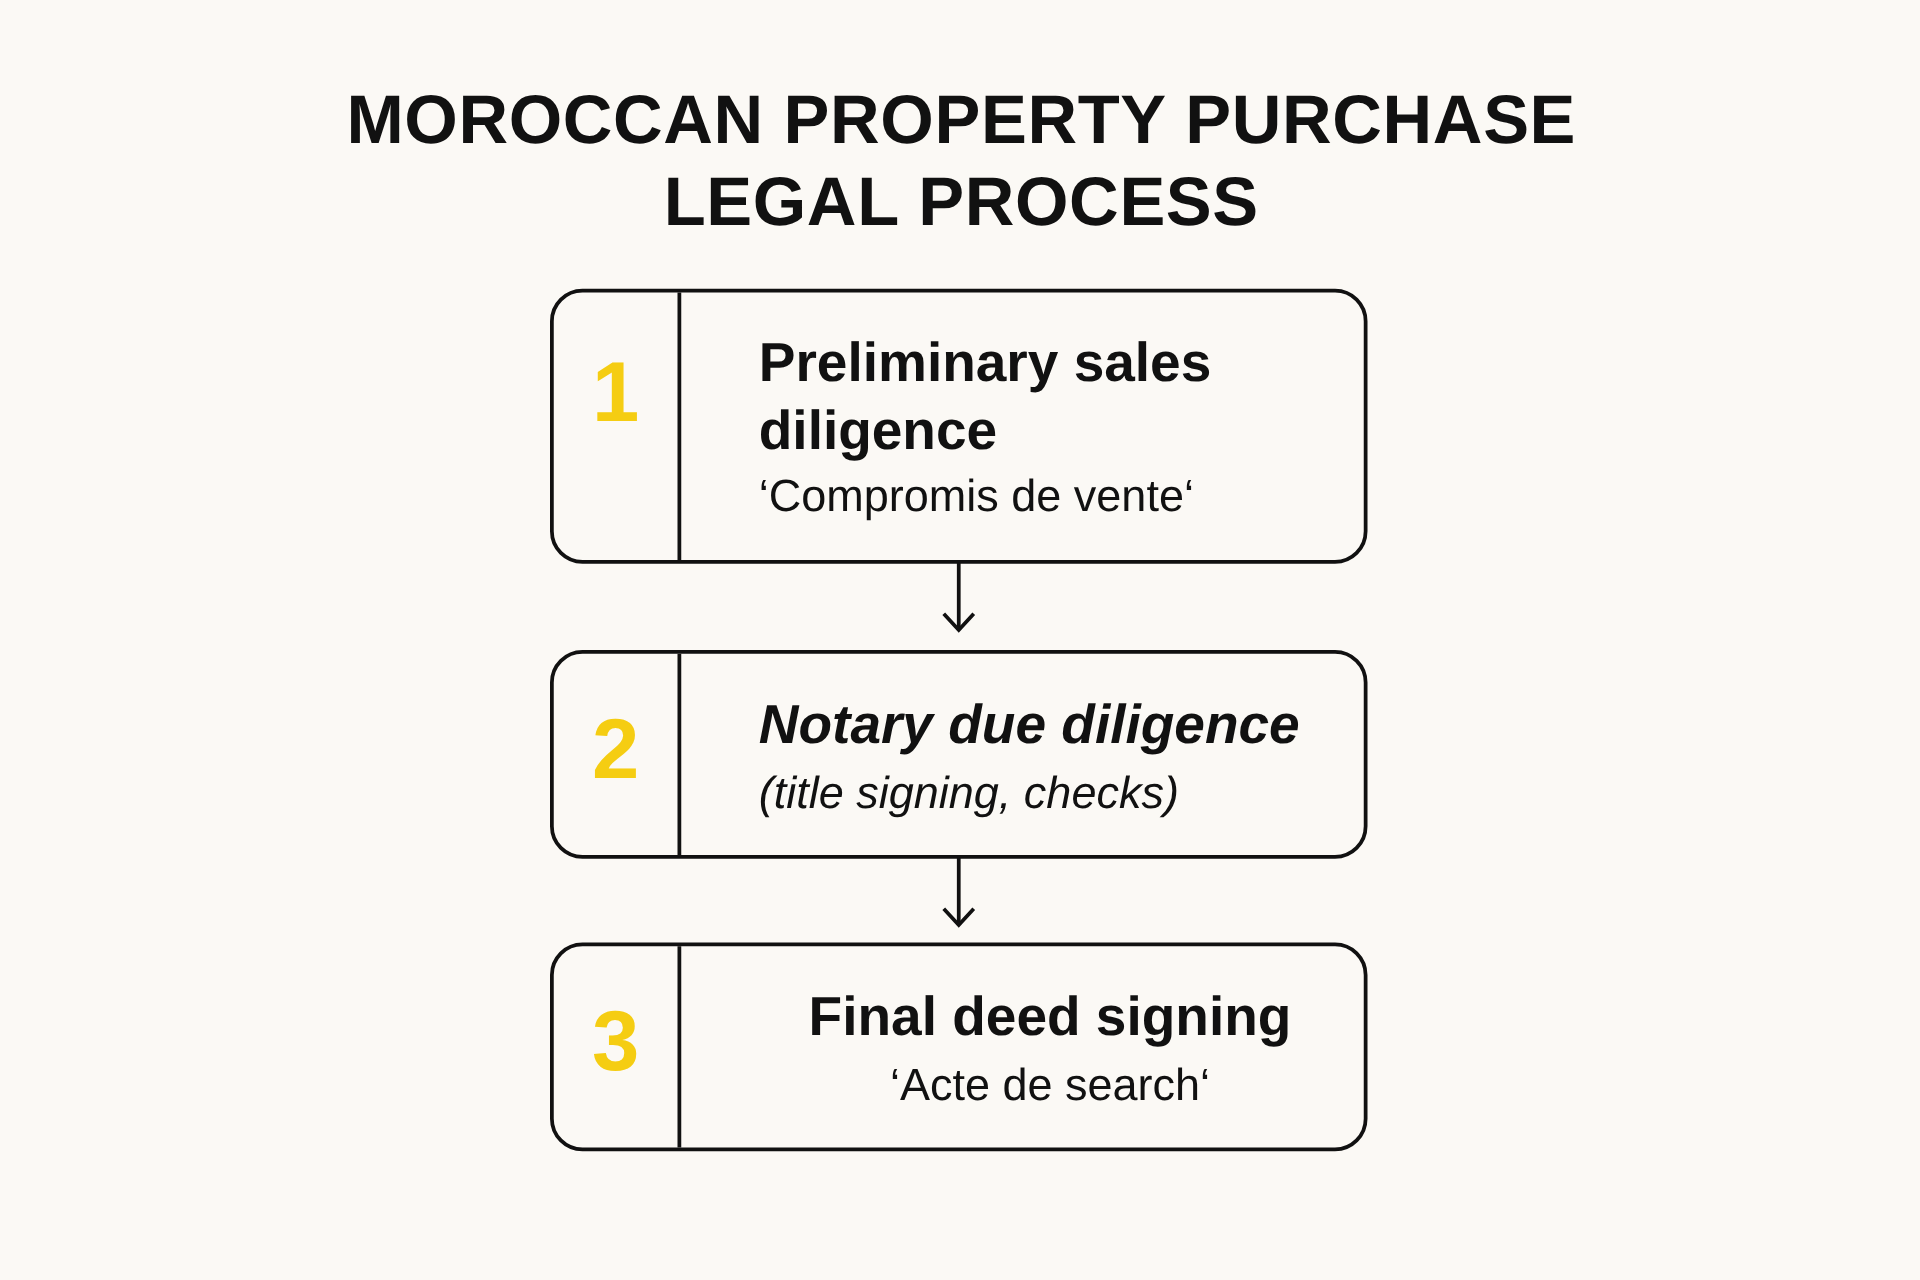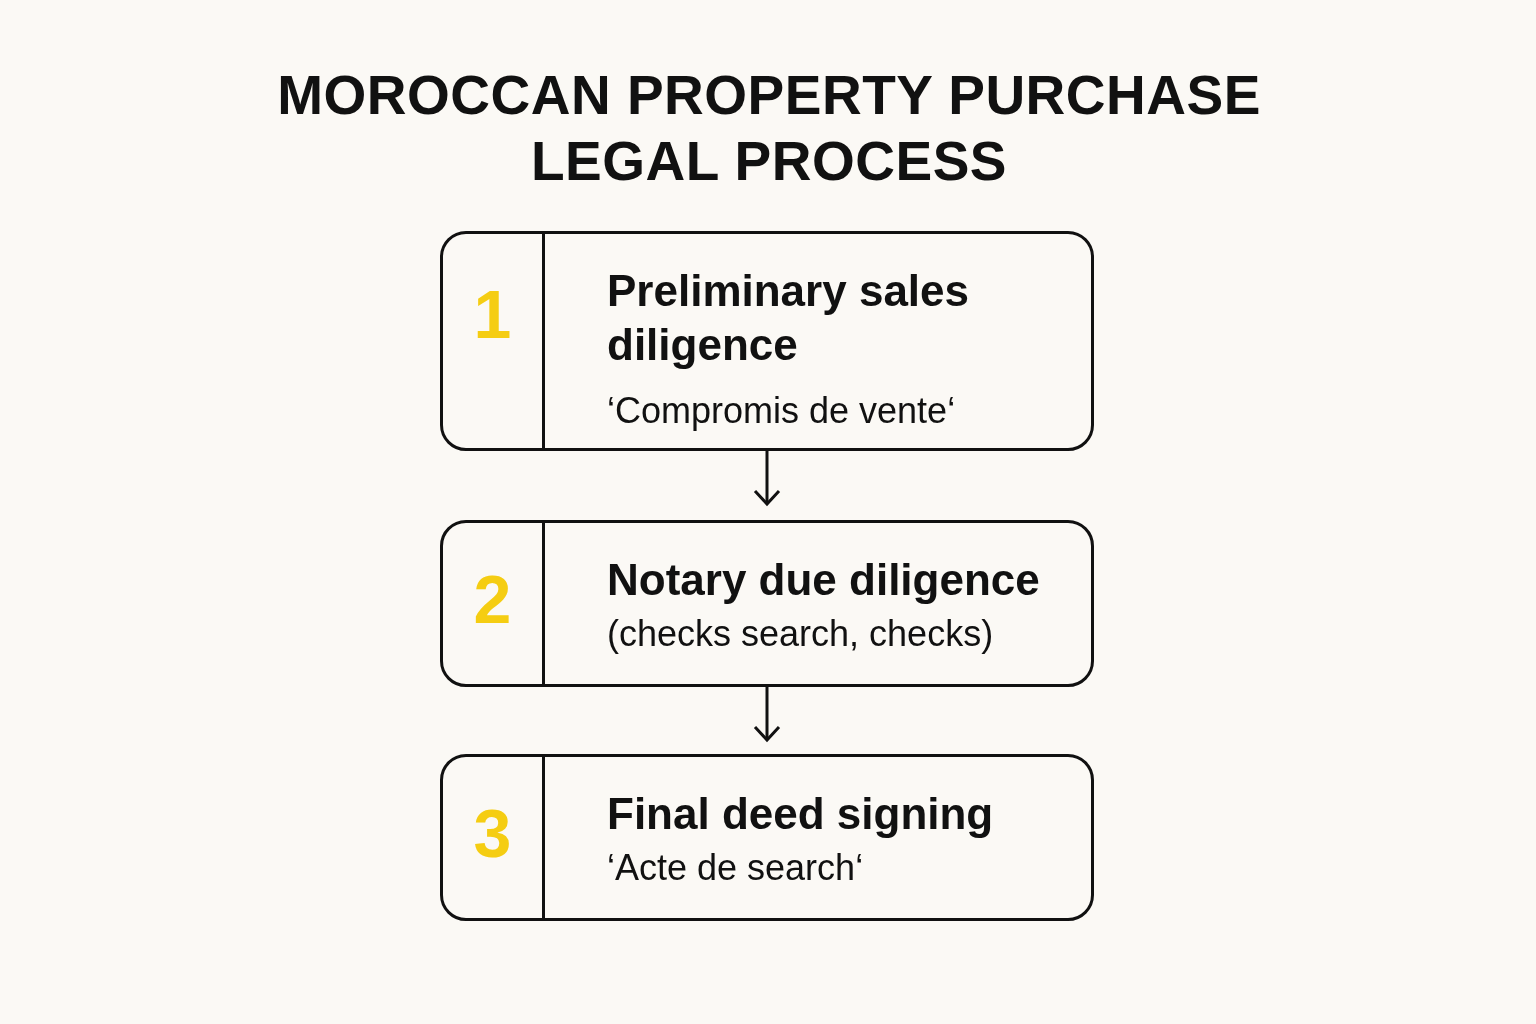--- a/index.html
+++ b/index.html
@@ -42,43 +42,43 @@
   <div>MOROCCAN PROPERTY PURCHASE</div>
   <div>LEGAL PROCESS</div>
 </div>
 
 <div class="box" style="top:231px; height:220px;">
   <div class="num" style="top:46px;">1</div>
   <div class="divider"></div>
   <div class="content" style="top:30px;">
     <div class="heading">Preliminary sales</div>
     <div class="heading">diligence</div>
-    <div class="sub" style="margin-top:16px;">‘Compromis de vente‘</div>
+    <div class="sub" style="margin-top:2px;">‘Compromis de vente‘</div>
   </div>
 </div>
 
 <svg class="arrow" style="top:450px; height:60px;" viewBox="0 0 30 60">
   <line x1="15" y1="0" x2="15" y2="54" stroke="#111" stroke-width="3"></line>
   <polyline points="3,41 15,54 27,41" fill="none" stroke="#111" stroke-width="3"></polyline>
 </svg>
 
 <div class="box" style="top:520px; height:167px;">
   <div class="num" style="top:42px;">2</div>
   <div class="divider"></div>
-  <div class="content" style="top:30px;">
+  <div class="content" style="top:30px;font-style:italic;">
     <div class="heading">Notary due diligence</div>
-    <div class="sub">(checks search, checks)</div>
+    <div class="sub">(title signing, checks)</div>
   </div>
 </div>
 
 <svg class="arrow" style="top:686px; height:60px;" viewBox="0 0 30 60">
   <line x1="15" y1="0" x2="15" y2="54" stroke="#111" stroke-width="3"></line>
   <polyline points="3,41 15,54 27,41" fill="none" stroke="#111" stroke-width="3"></polyline>
 </svg>
 
 <div class="box" style="top:754px; height:167px;">
   <div class="num" style="top:42px;">3</div>
   <div class="divider"></div>
-  <div class="content" style="top:30px;">
+  <div class="content" style="top:30px;text-align:center;">
     <div class="heading">Final deed signing</div>
     <div class="sub">‘Acte de search‘</div>
   </div>
 </div>
 
 </body></html>

